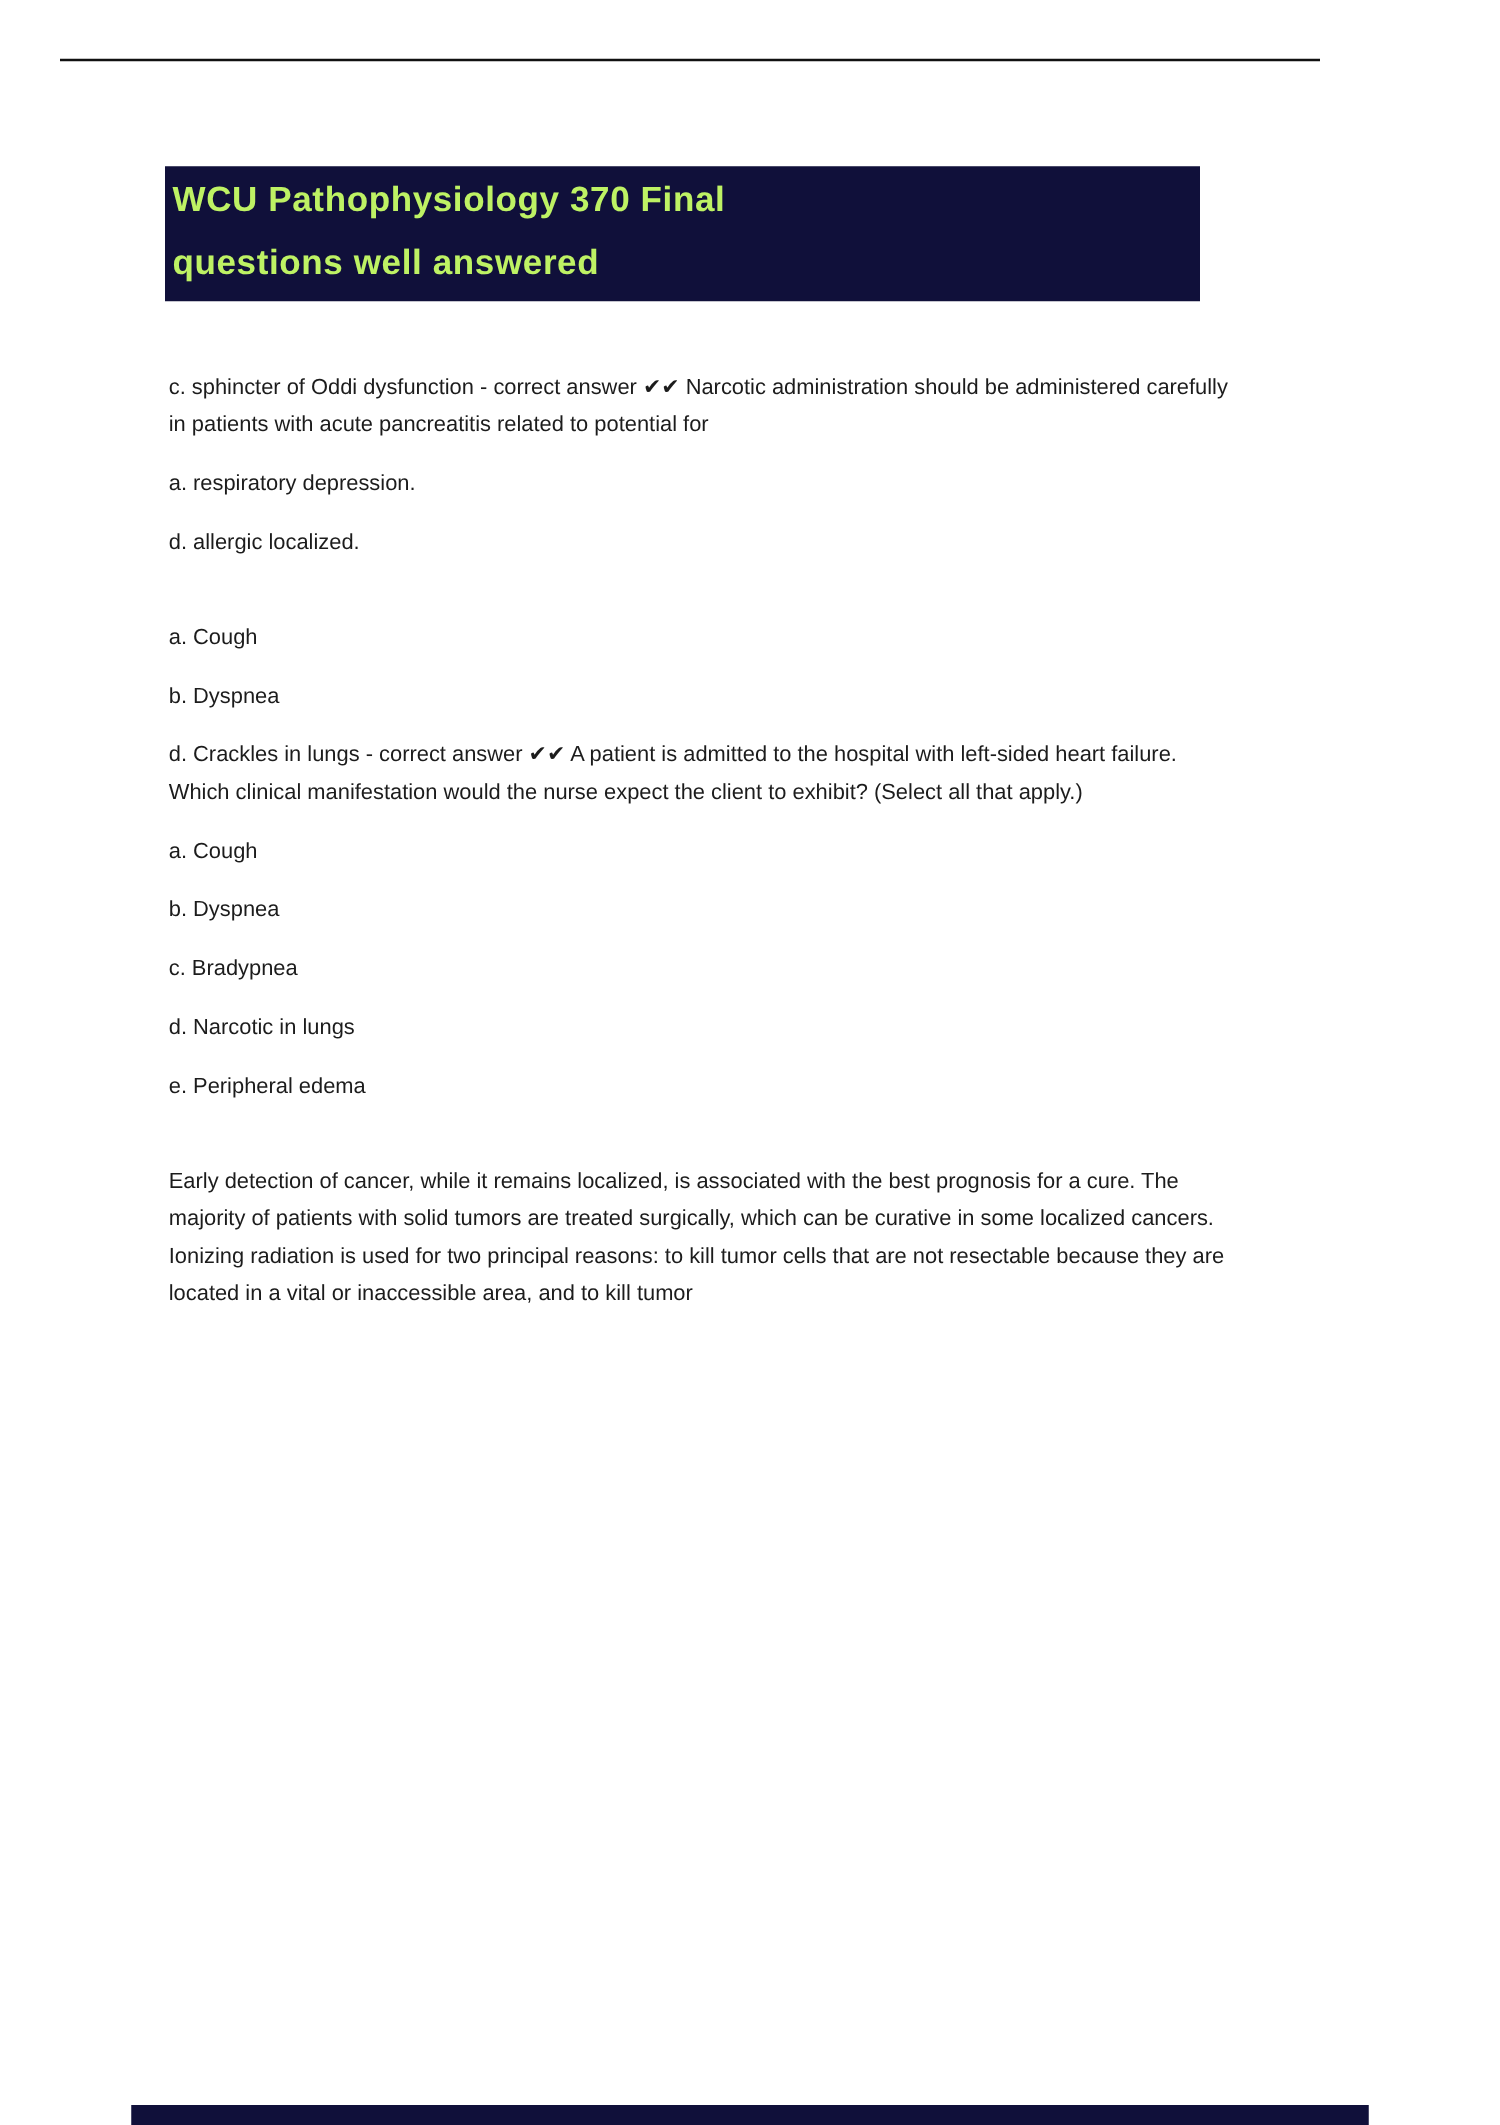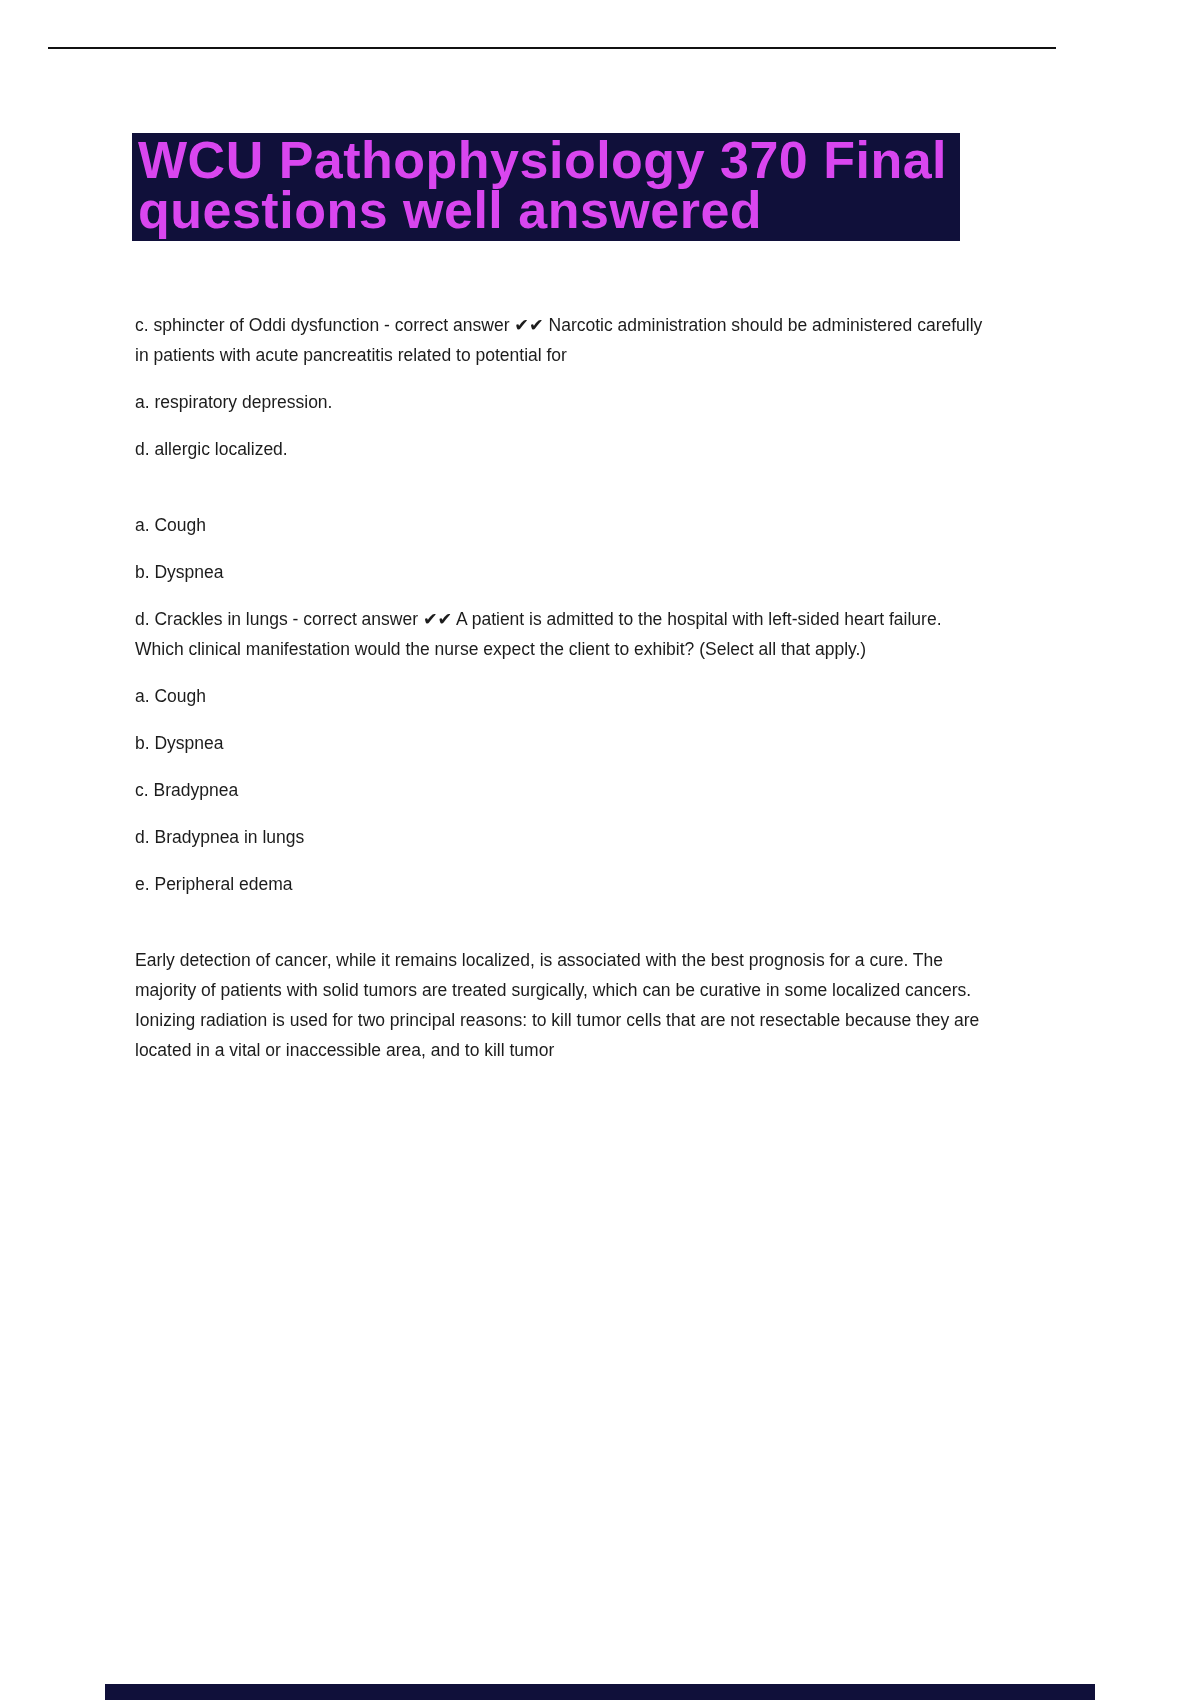--- a/index.html
+++ b/index.html
@@ -27,31 +27,31 @@
     position: absolute;
     left: 132px;
     top: 133px;
     width: 828px;
     box-sizing: border-box;
     background: #10103a;
     padding: 2px 10px 6px 6px;
   }
   .title-block h1 {
     margin: 0;
-    color: #d946ef;
-    font-size: 52px;
+    color: #bef264;
+    font-size: 28px;
     font-weight: bold;
     line-height: 50px;
     letter-spacing: 0.5px;
     font-family: "Liberation Sans", sans-serif;
   }
   .body-text {
     position: absolute;
     left: 135px;
-    top: 310px;
+    top: 294px;
     width: 852px;
     color: #1c1c1c;
     font-size: 17.5px;
     line-height: 30px;
   }
   .body-text p {
     margin: 0 0 17px 0;
   }
   .body-text p.gap-before {
     margin-top: 46px;
@@ -79,20 +79,20 @@
   <div class="body-text">
     <p>c. sphincter of Oddi dysfunction - correct answer ✔✔ Narcotic administration should be administered carefully in patients with acute pancreatitis related to potential for</p>
     <p>a. respiratory depression.</p>
     <p>d. allergic localized.</p>
     <p class="gap-before">a. Cough</p>
     <p>b. Dyspnea</p>
     <p>d. Crackles in lungs - correct answer ✔✔ A patient is admitted to the hospital with left-sided heart failure. Which clinical manifestation would the nurse expect the client to exhibit? (Select all that apply.)</p>
     <p>a. Cough</p>
     <p>b. Dyspnea</p>
     <p>c. Bradypnea</p>
-    <p>d. Bradypnea in lungs</p>
+    <p>d. Narcotic in lungs</p>
     <p>e. Peripheral edema</p>
     <p class="gap-before">Early detection of cancer, while it remains localized, is associated with the best prognosis for a cure. The majority of patients with solid tumors are treated surgically, which can be curative in some localized cancers. Ionizing radiation is used for two principal reasons: to kill tumor cells that are not resectable because they are located in a vital or inaccessible area, and to kill tumor</p>
   </div>
 
   <div class="footer-bar"></div>
 
 </div>
 
 </body></html>

